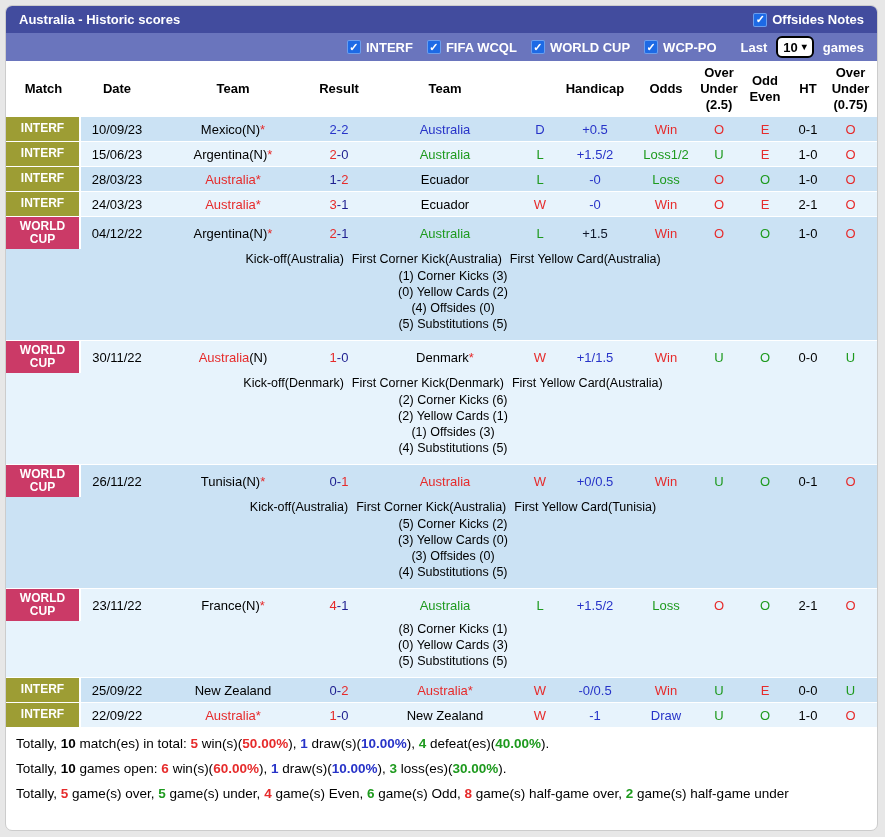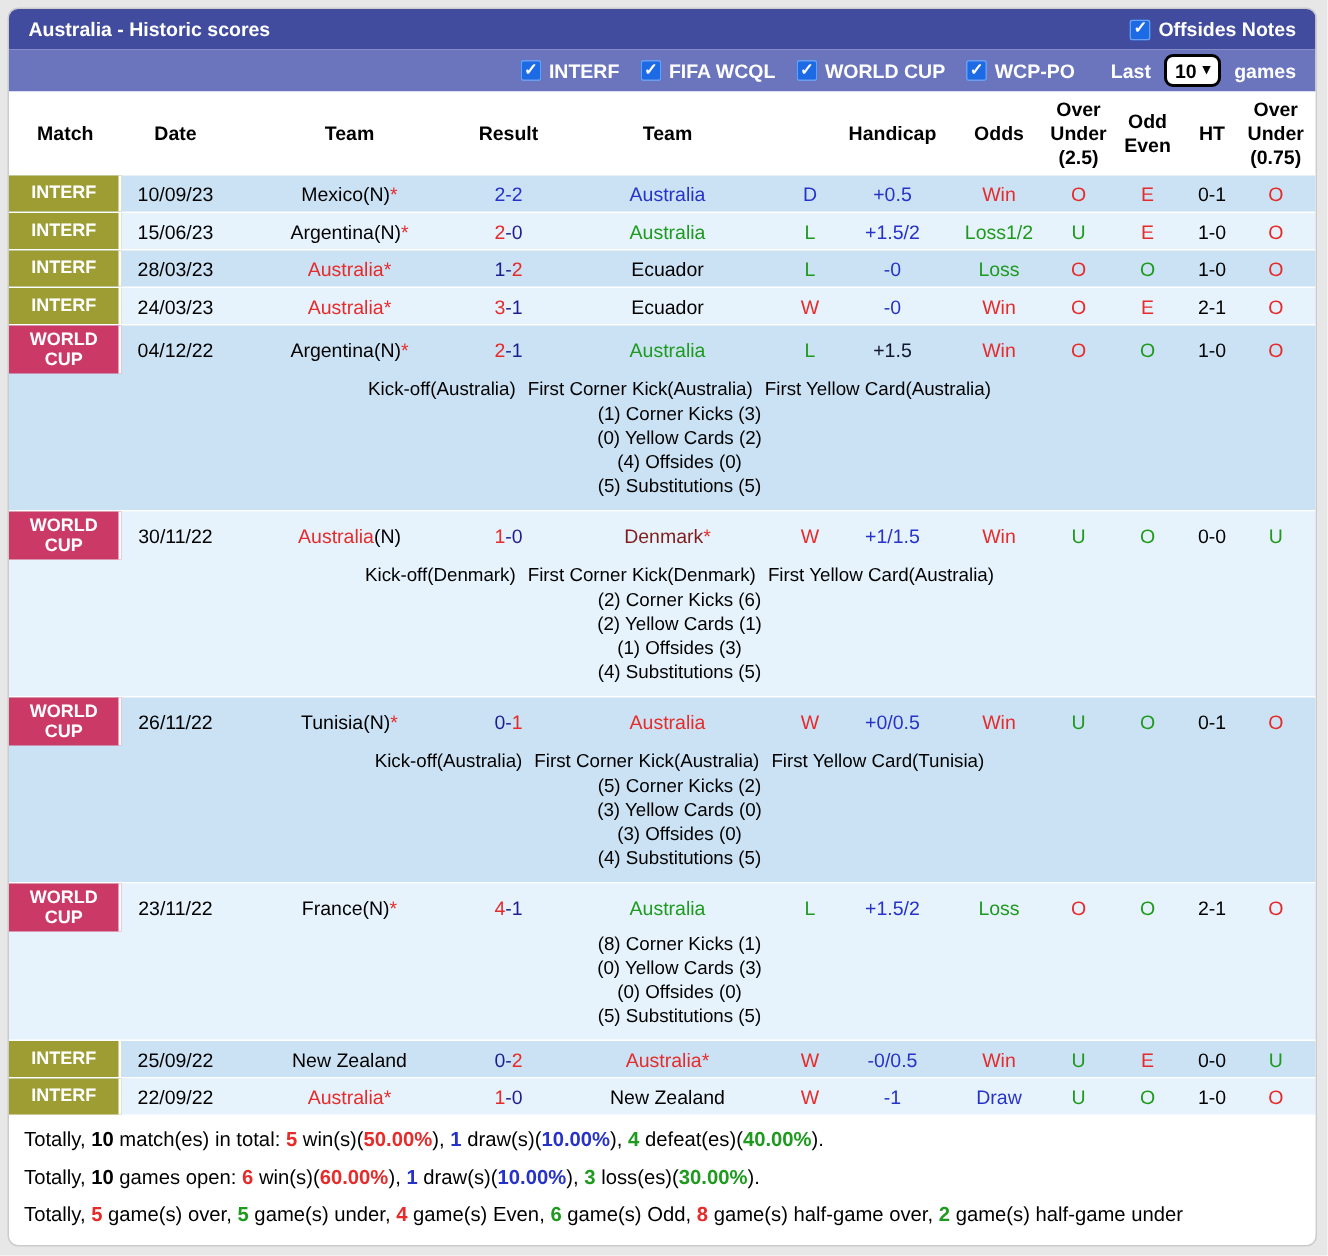--- a/index.html
+++ b/index.html
@@ -305,21 +305,21 @@
           <div class="cell c2">
             <span style="color: rgb(230, 43, 43);">Australia</span>
             <span style="color: rgb(0, 0, 0);">(N)</span>
           </div>
           <div class="cell c3">
             <span style="color: rgb(230, 43, 43);">1</span>
             <span style="color: rgb(29, 29, 143);">-</span>
             <span style="color: rgb(29, 29, 143);">0</span>
           </div>
           <div class="cell c4">
-            <span style="color: #7f1d1d;">Denmark</span>
+            <span style="color: #000000;">Denmark</span>
             <span style="color: rgb(230, 43, 43);">*</span>
           </div>
           <div class="cell c5" style="color: rgb(230, 43, 43);">W</div>
           <div class="cell c6" style="color: rgb(39, 51, 200);">+1/1.5</div>
           <div class="cell c7" style="color: rgb(230, 43, 43);">Win</div>
           <div class="cell c8" style="color: rgb(30, 154, 30);">U</div>
           <div class="cell c9" style="color: rgb(30, 154, 30);">O</div>
           <div class="cell c10" style="color: rgb(0, 0, 0);">0-0</div>
           <div class="cell c11" style="color: rgb(30, 154, 30);">U</div>
         </div>
@@ -389,21 +389,20 @@
           <div class="cell c6" style="color: rgb(39, 51, 200);">+1.5/2</div>
           <div class="cell c7" style="color: rgb(30, 154, 30);">Loss</div>
           <div class="cell c8" style="color: rgb(230, 43, 43);">O</div>
           <div class="cell c9" style="color: rgb(30, 154, 30);">O</div>
           <div class="cell c10" style="color: rgb(0, 0, 0);">2-1</div>
           <div class="cell c11" style="color: rgb(230, 43, 43);">O</div>
         </div>
         <div class="notes">
           <div class="nline">(8) Corner Kicks (1)</div>
           <div class="nline">(0) Yellow Cards (3)</div>
-          <div class="nline">(0) Offsides (0)</div>
           <div class="nline">(5) Substitutions (5)</div>
         </div>
       </div>
       <div class="block" style="background: rgb(203, 226, 244);">
         <div class="matchrow">
           <div class="cell c0 badge" style="background: rgb(157, 157, 52);">
             <div>INTERF</div>
           </div>
           <div class="cell c1">25/09/22</div>
           <div class="cell c2">

